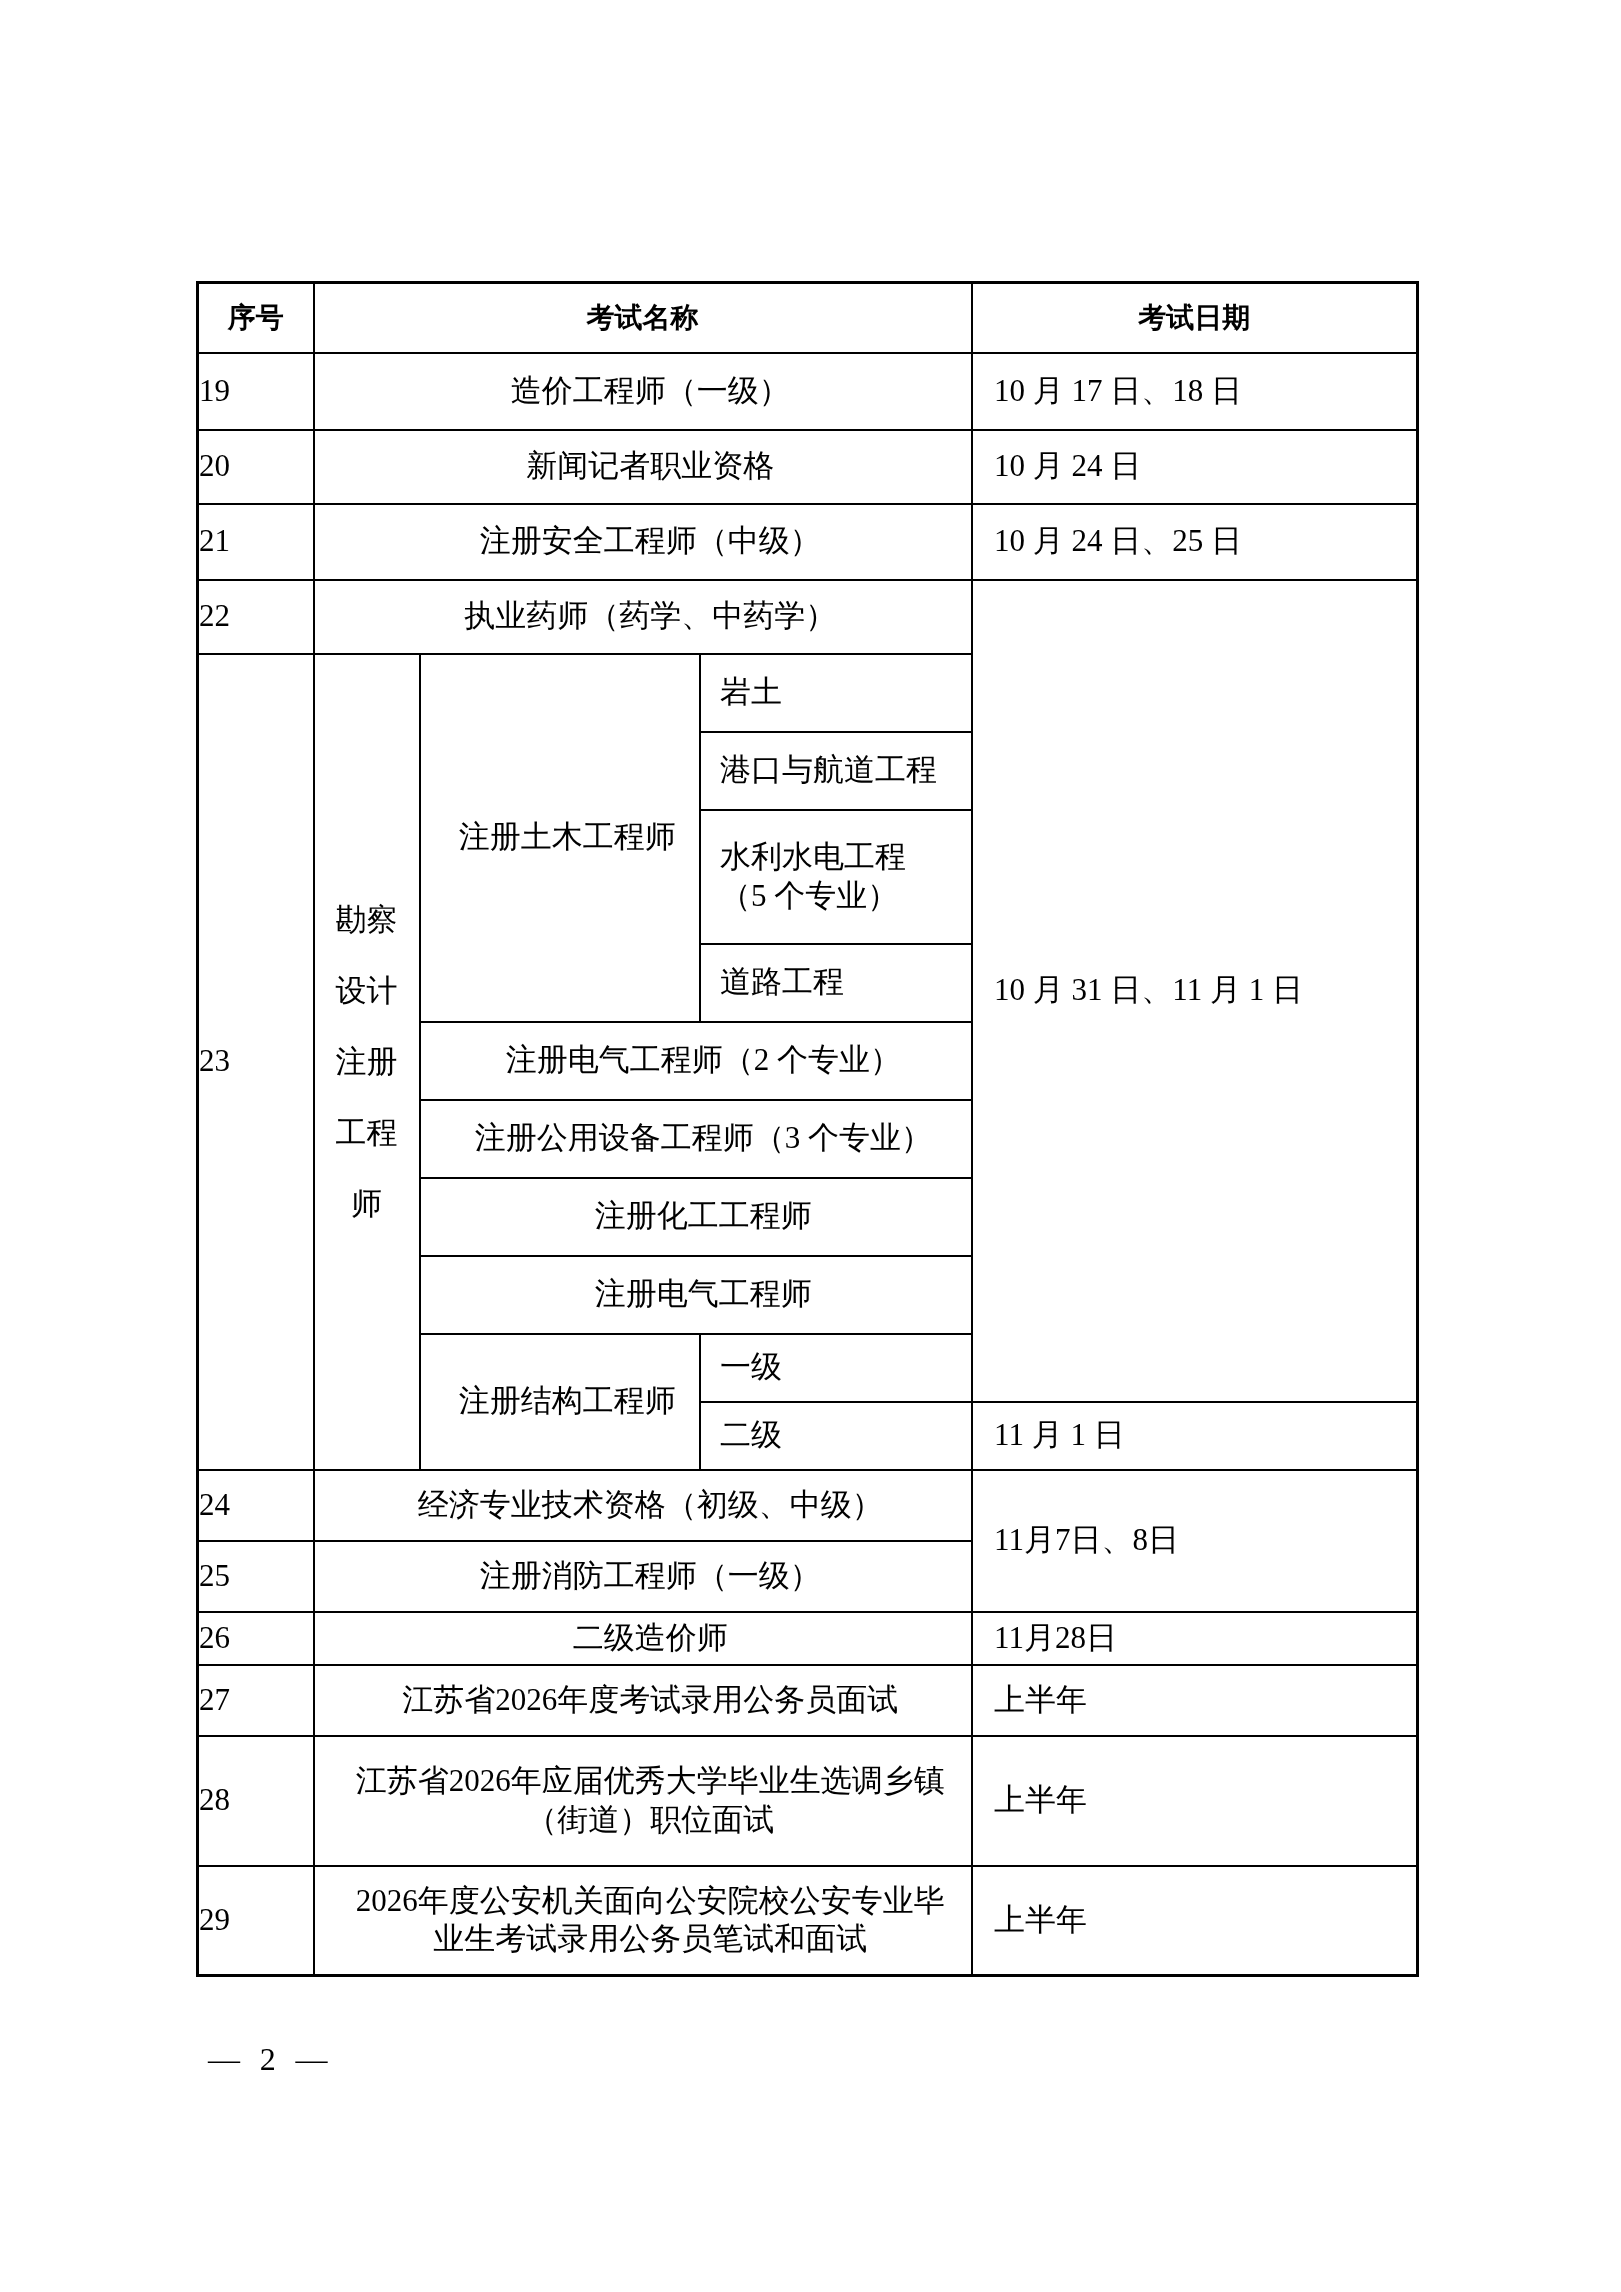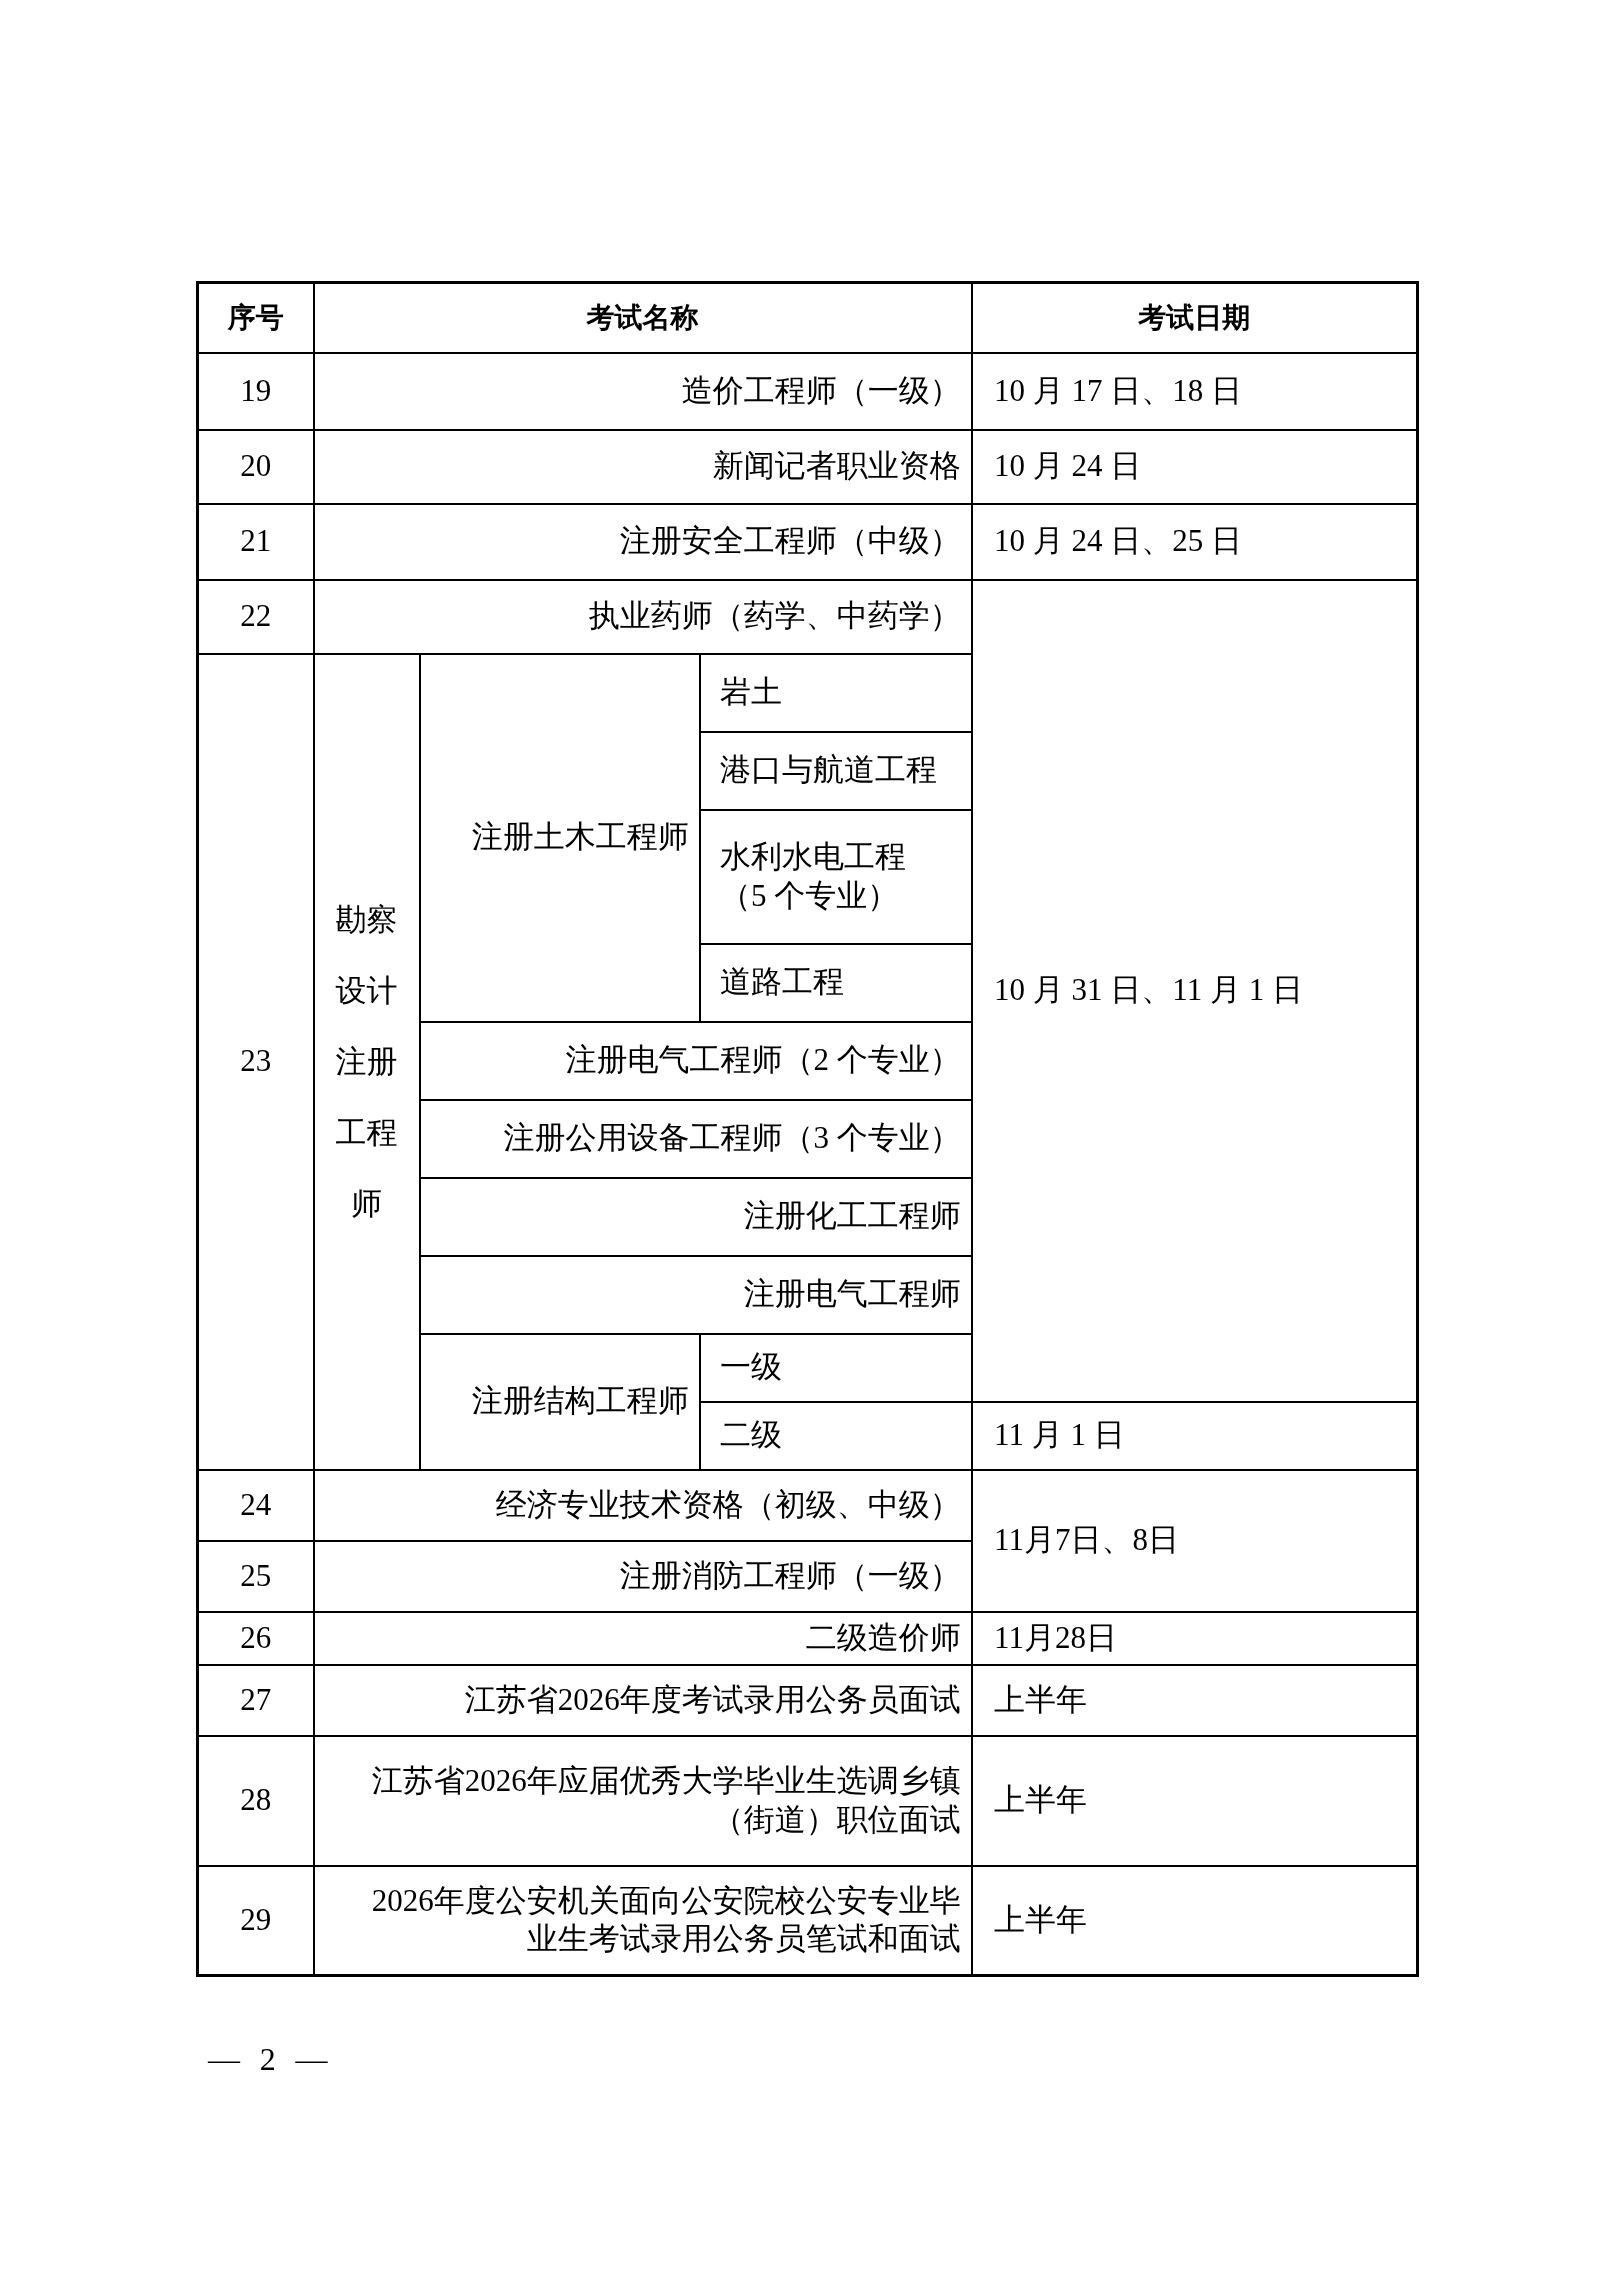--- a/index.html
+++ b/index.html
@@ -29,22 +29,22 @@
     font-weight: bold;
     font-size: 28px;
     text-align: center;
     vertical-align: middle;
   }
   .doc-table td {
     font-size: 31px;
     vertical-align: middle;
     line-height: 1.25;
   }
-  td.no-cell { text-align: center; padding: 0; }
-  td.name-cell { text-align: right; padding: 5.9px 9.8px 5.9px 25.5px; }
+  td.no-cell { text-align: left; padding: 0; }
+  td.name-cell { text-align: center; padding: 5.9px 9.8px 5.9px 25.5px; }
   td.spec-cell { text-align: left; padding: 5.9px 7.8px 5.9px 19.6px; }
   td.date-cell { text-align: left; padding: 5.9px 7.8px 5.9px 21.6px; }
   td.vertical-cell {
     text-align: center;
     padding: 0;
     white-space: pre-line;
     line-height: 71px;
     margin-left: 24px;
   }
   .prewrap { white-space: pre-line; line-height: 61px; }

